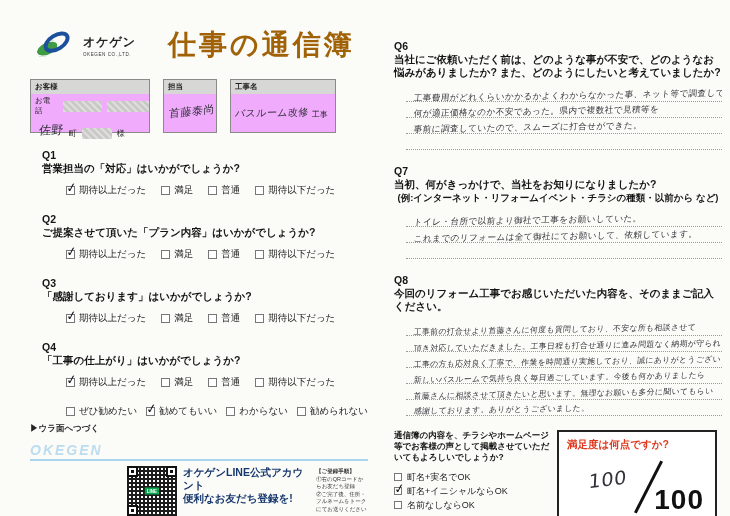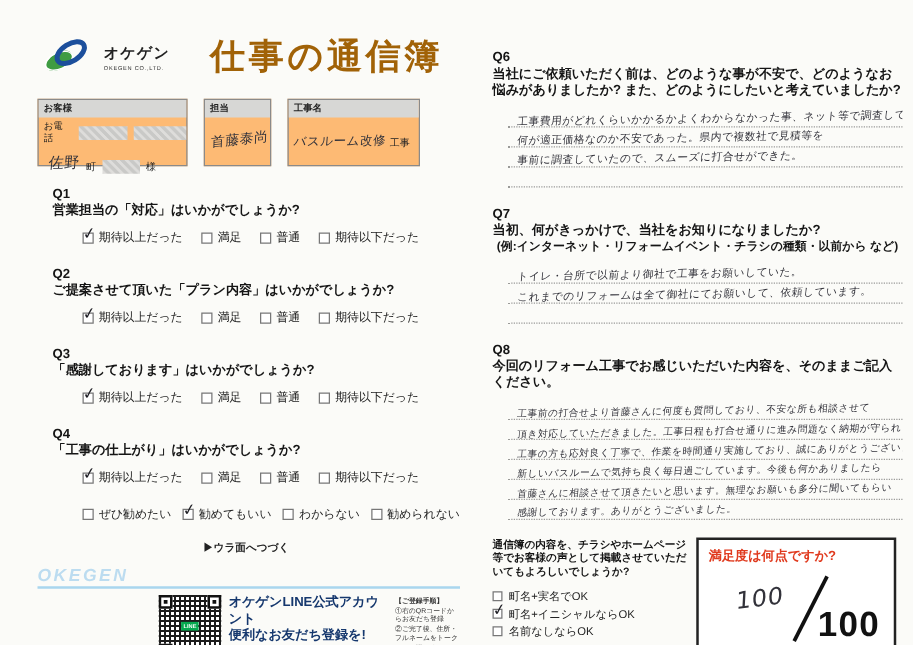--- a/index.html
+++ b/index.html
@@ -10,21 +10,21 @@
 
   
   .header{display:flex;align-items:center;gap:7px;height:50px;}
   .brand-block{width:78px;flex:none;}
   .brand-name{font-size:12px;font-weight:800;letter-spacing:1px;color:#222;}
   .brand-sub{font-size:4.5px;letter-spacing:.6px;color:#333;margin-top:1px;}
   .doc-title{font-size:28px;font-weight:bold;letter-spacing:3px;color:#a16207;white-space:nowrap;}
 
   
   .info-row{display:flex;gap:13px;margin-top:9px;}
-  .ibox{border:1px solid #8a8a8a;background:#fdba74;height:54px;box-sizing:border-box;}
+  .ibox{border:1px solid #8a8a8a;background:#f0abfc;height:54px;box-sizing:border-box;}
   .ibox .strip{background:#d7d7d5;font-size:7.5px;font-weight:bold;padding:2px 4px;color:#222;}
   .ibox-customer{width:120px;}
   .ibox-staff{width:54px;}
   .ibox-work{width:106px;}
   .phone-row{display:flex;align-items:center;gap:5px;font-size:7.5px;padding:2px 0 0 4px;}
   .mosaic{background-image:
       linear-gradient(45deg,#c9c9c7 25%,#dedddb 25% 50%,#c9c9c7 50% 75%,#dedddb 75%);
       background-size:7px 7px;height:11px;display:inline-block;}
   .name-row{display:flex;align-items:flex-end;gap:5px;padding:6px 4px 0 8px;font-size:8px;}
   .hw{font-family:"DejaVu Sans",sans-serif;color:#32323a;display:inline-block;
@@ -37,21 +37,21 @@
   .q{margin-top:16px;}
   .q-head{display:flex;gap:0;padding-left:12px;font-size:10.5px;font-weight:bold;color:#151515;line-height:13px;flex-direction:column;}
   .q-no{width:24px;flex:none;}
   .q-text{flex:1;}
   .q-opts{display:flex;gap:15px;margin:9px 0 0 36px;}
   .opt{display:flex;align-items:center;gap:4px;font-size:9.5px;color:#222;white-space:nowrap;}
   .cb{position:relative;width:9px;height:9px;border:1.2px solid #777;background:#fff;flex:none;box-sizing:border-box;}
   .cb.checked::after{content:"\2713";position:absolute;left:-1px;top:-7px;font-size:13px;font-weight:bold;
       color:#1e1e24;transform:rotate(-8deg);font-family:"DejaVu Sans",sans-serif;}
   .cb-small{width:8px;height:8px;}
-  .continue-note{text-align:center;font-size:8.5px;font-weight:bold;color:#222;margin-top:15px;padding-right:4px;}
+  .continue-note{text-align:left;font-size:8.5px;font-weight:bold;color:#222;margin-top:5px;padding-right:4px;}
 
   
   .banner{margin-top:7px;position:relative;}
   .watermark{font-size:14px;font-weight:800;letter-spacing:2px;color:#bcdcf0;font-style:italic;}
   .banner-rule{height:2px;background:#a9d6ee;margin:1px 0 5px 0;}
   .banner-grid{display:grid;grid-template-columns:147px 1fr 52px;column-gap:6px;}
   .banner-title{font-size:10.5px;font-weight:800;color:#16386e;line-height:13px;}
   .banner-steps{font-size:5.5px;color:#333;line-height:7.5px;padding-top:2px;}
   .steps-title{font-weight:bold;}
   .features{grid-column:1 / 3;display:flex;margin-top:6px;align-items:flex-start;}

